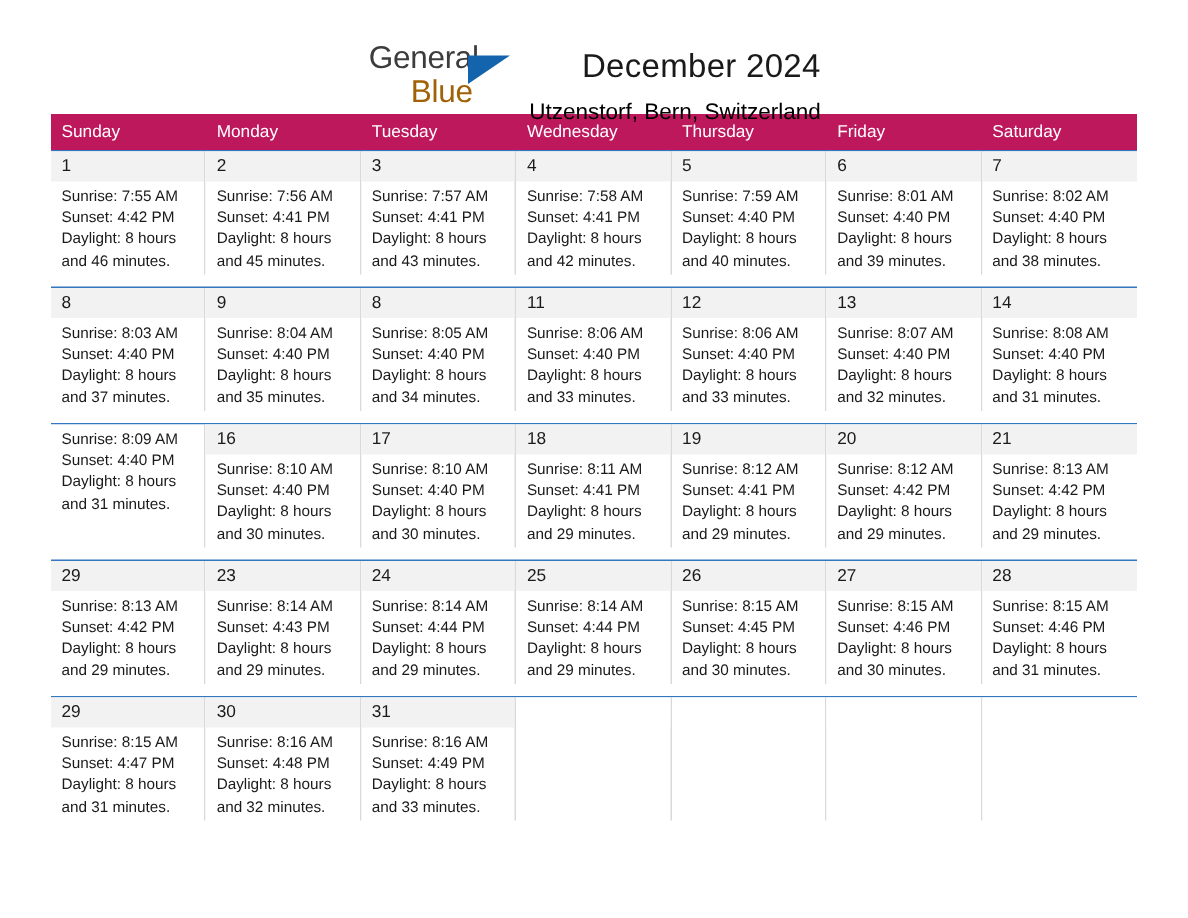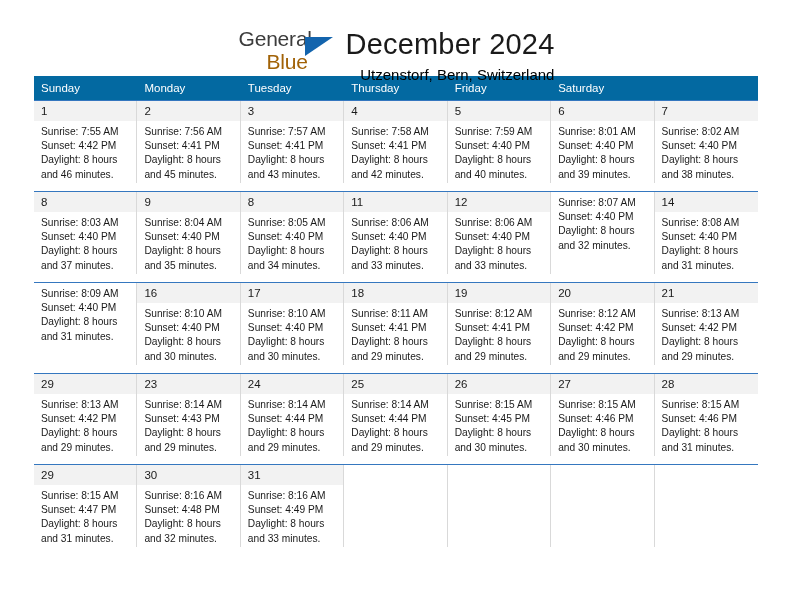--- a/index.html
+++ b/index.html
@@ -50,39 +50,39 @@
     position: absolute;
     left: 69px;
     top: 10px;
     width: 0;
     height: 0;
     border-left: 28px solid #1364ad;
     border-bottom: 19px solid transparent;
   }
   .title-wrap { text-align: right; padding-right: 2px; }
   .cal-title {
-    font-size: 29px;
+    font-size: 22px;
     font-weight: normal;
     color: #1a1a1a;
     line-height: 34px;
     letter-spacing: 0.2px;
   }
   .cal-subtitle {
     font-size: 15px;
     color: #000000;
     line-height: 22px;
     padding-top: 3px;
   }
 
   
   .calendar { width: 724px; }
   .weekdays {
     display: grid;
     grid-template-columns: repeat(7, 1fr);
-    background: #0369a1;
+    background: #be185d;
   }
   .weekday {
     color: #ffffff;
     font-size: 11.5px;
     padding: 5px 0 5px 7px;
     line-height: 14px;
   }
   .week {
     display: grid;
     grid-template-columns: repeat(7, 1fr);
@@ -129,20 +129,21 @@
       <div class="cal-title">December 2024</div>
       <div class="cal-subtitle">Utzenstorf, Bern, Switzerland</div>
     </div>
   </div>
 
   <div class="calendar">
     <div class="weekdays">
       <div class="weekday">Sunday</div>
       <div class="weekday">Monday</div>
       <div class="weekday">Tuesday</div>
+      <div class="weekday">Wednesday</div>
       <div class="weekday">Thursday</div>
       <div class="weekday">Friday</div>
       <div class="weekday">Saturday</div>
     </div>
     <div id="weeks-container">
         <div class="week">
           <div class="day-cell">
             <div class="day-num">1</div>
             <div class="day-info">
               <div>Sunrise: 7:55 AM</div>
@@ -246,20 +247,21 @@
           <div class="day-cell">
             <div class="day-num">12</div>
             <div class="day-info">
               <div>Sunrise: 8:06 AM</div>
               <div>Sunset: 4:40 PM</div>
               <div>Daylight: 8 hours</div>
               <div>and 33 minutes.</div>
             </div>
           </div>
           <div class="day-cell">
+            <div class="day-num">13</div>
             <div class="day-info">
               <div>Sunrise: 8:07 AM</div>
               <div>Sunset: 4:40 PM</div>
               <div>Daylight: 8 hours</div>
               <div>and 32 minutes.</div>
             </div>
           </div>
           <div class="day-cell">
             <div class="day-num">14</div>
             <div class="day-info">

